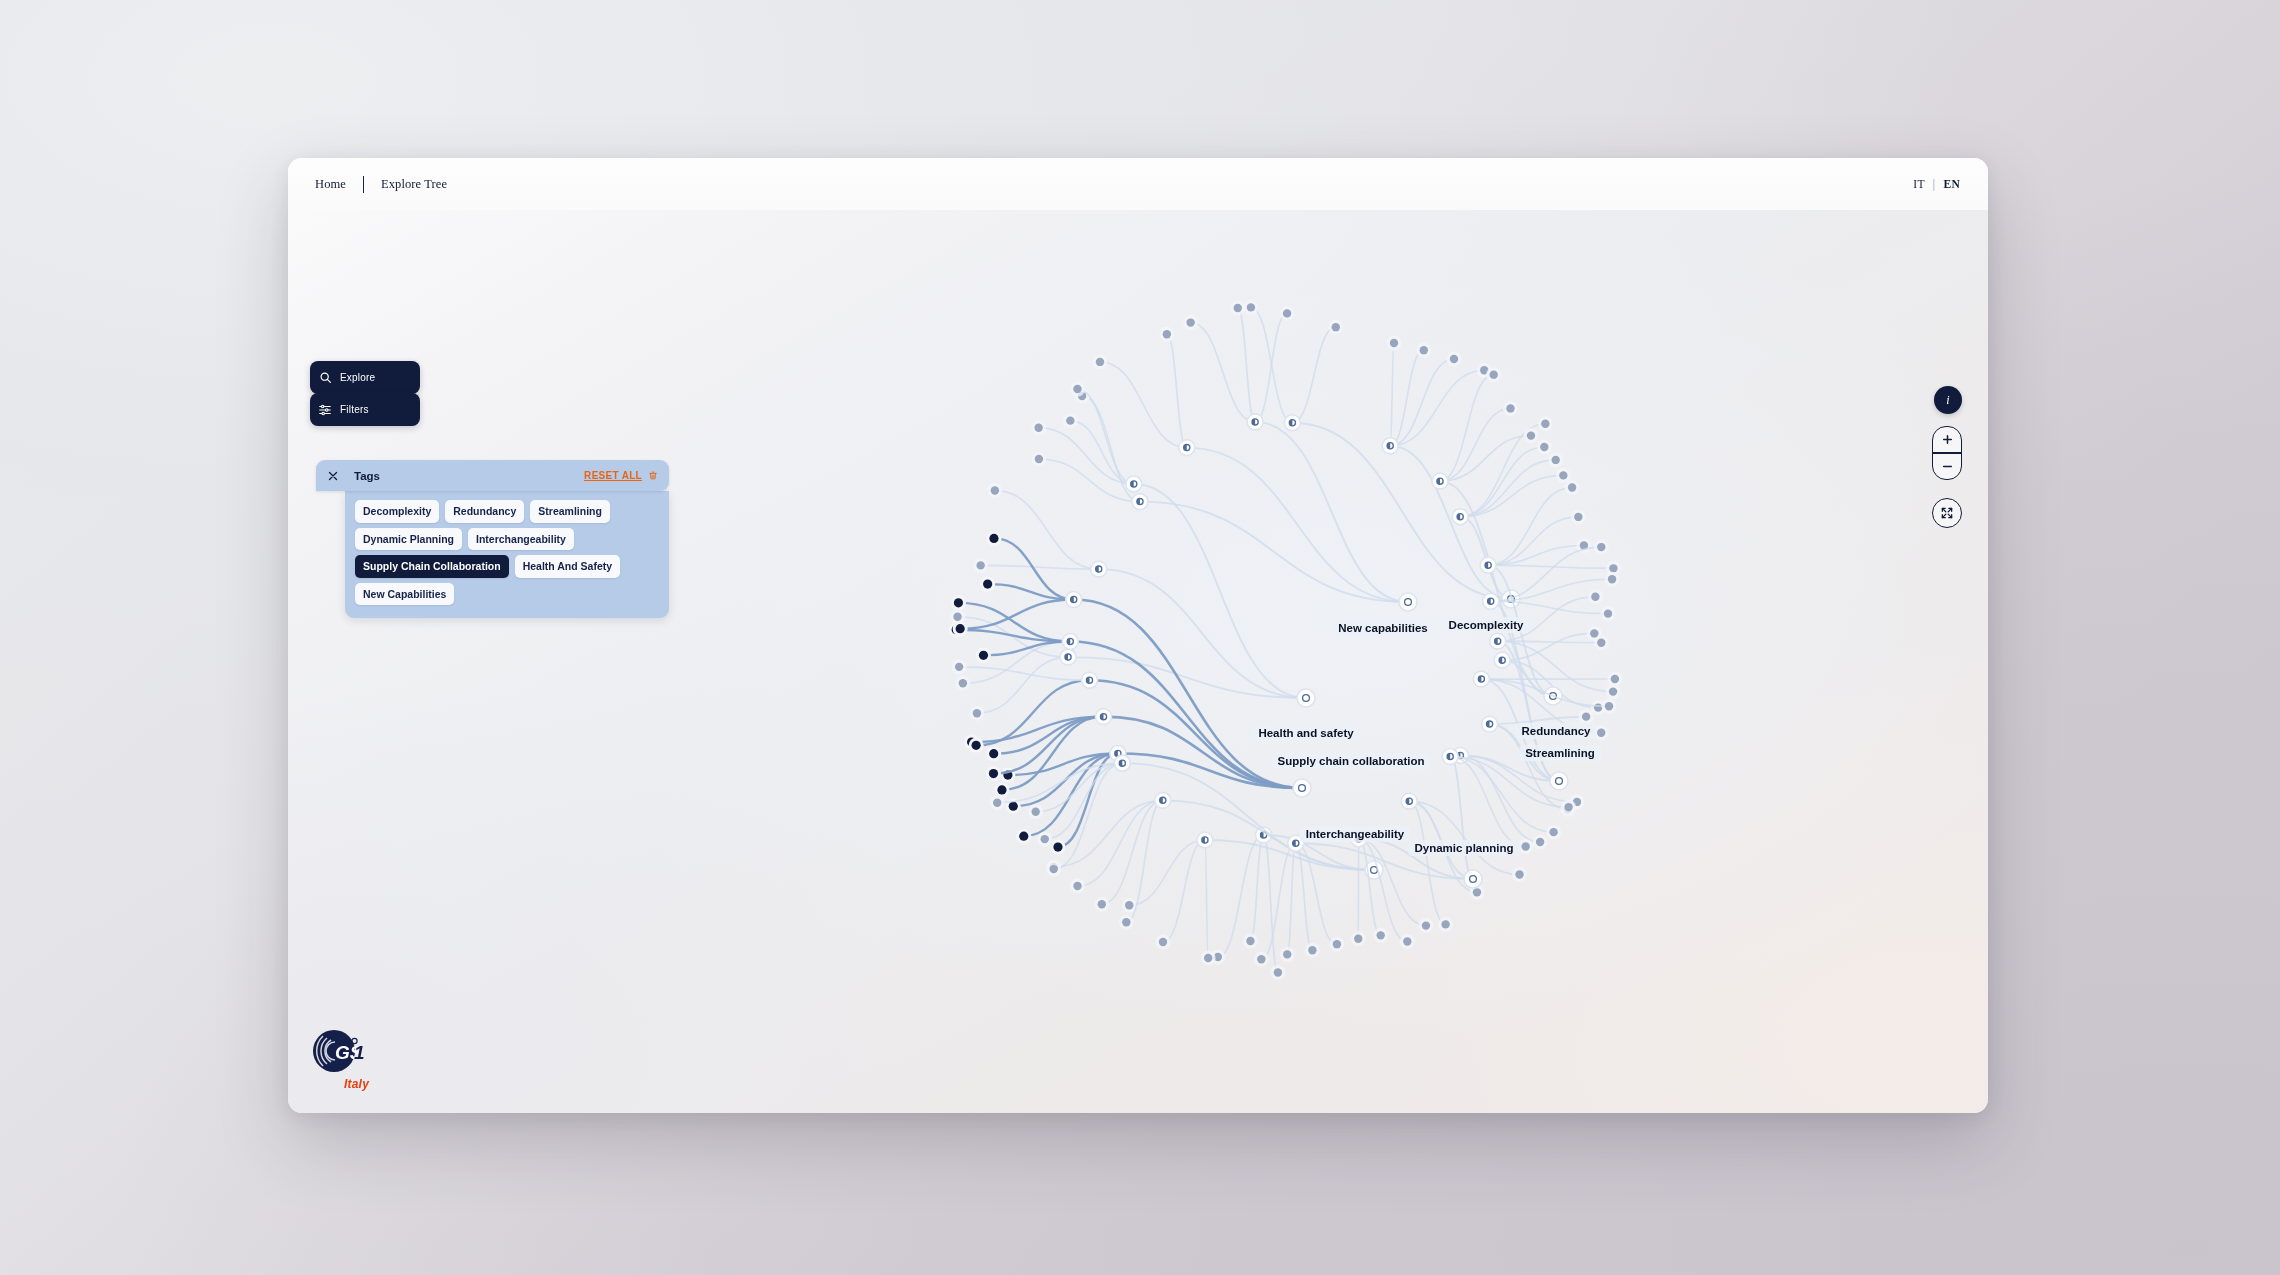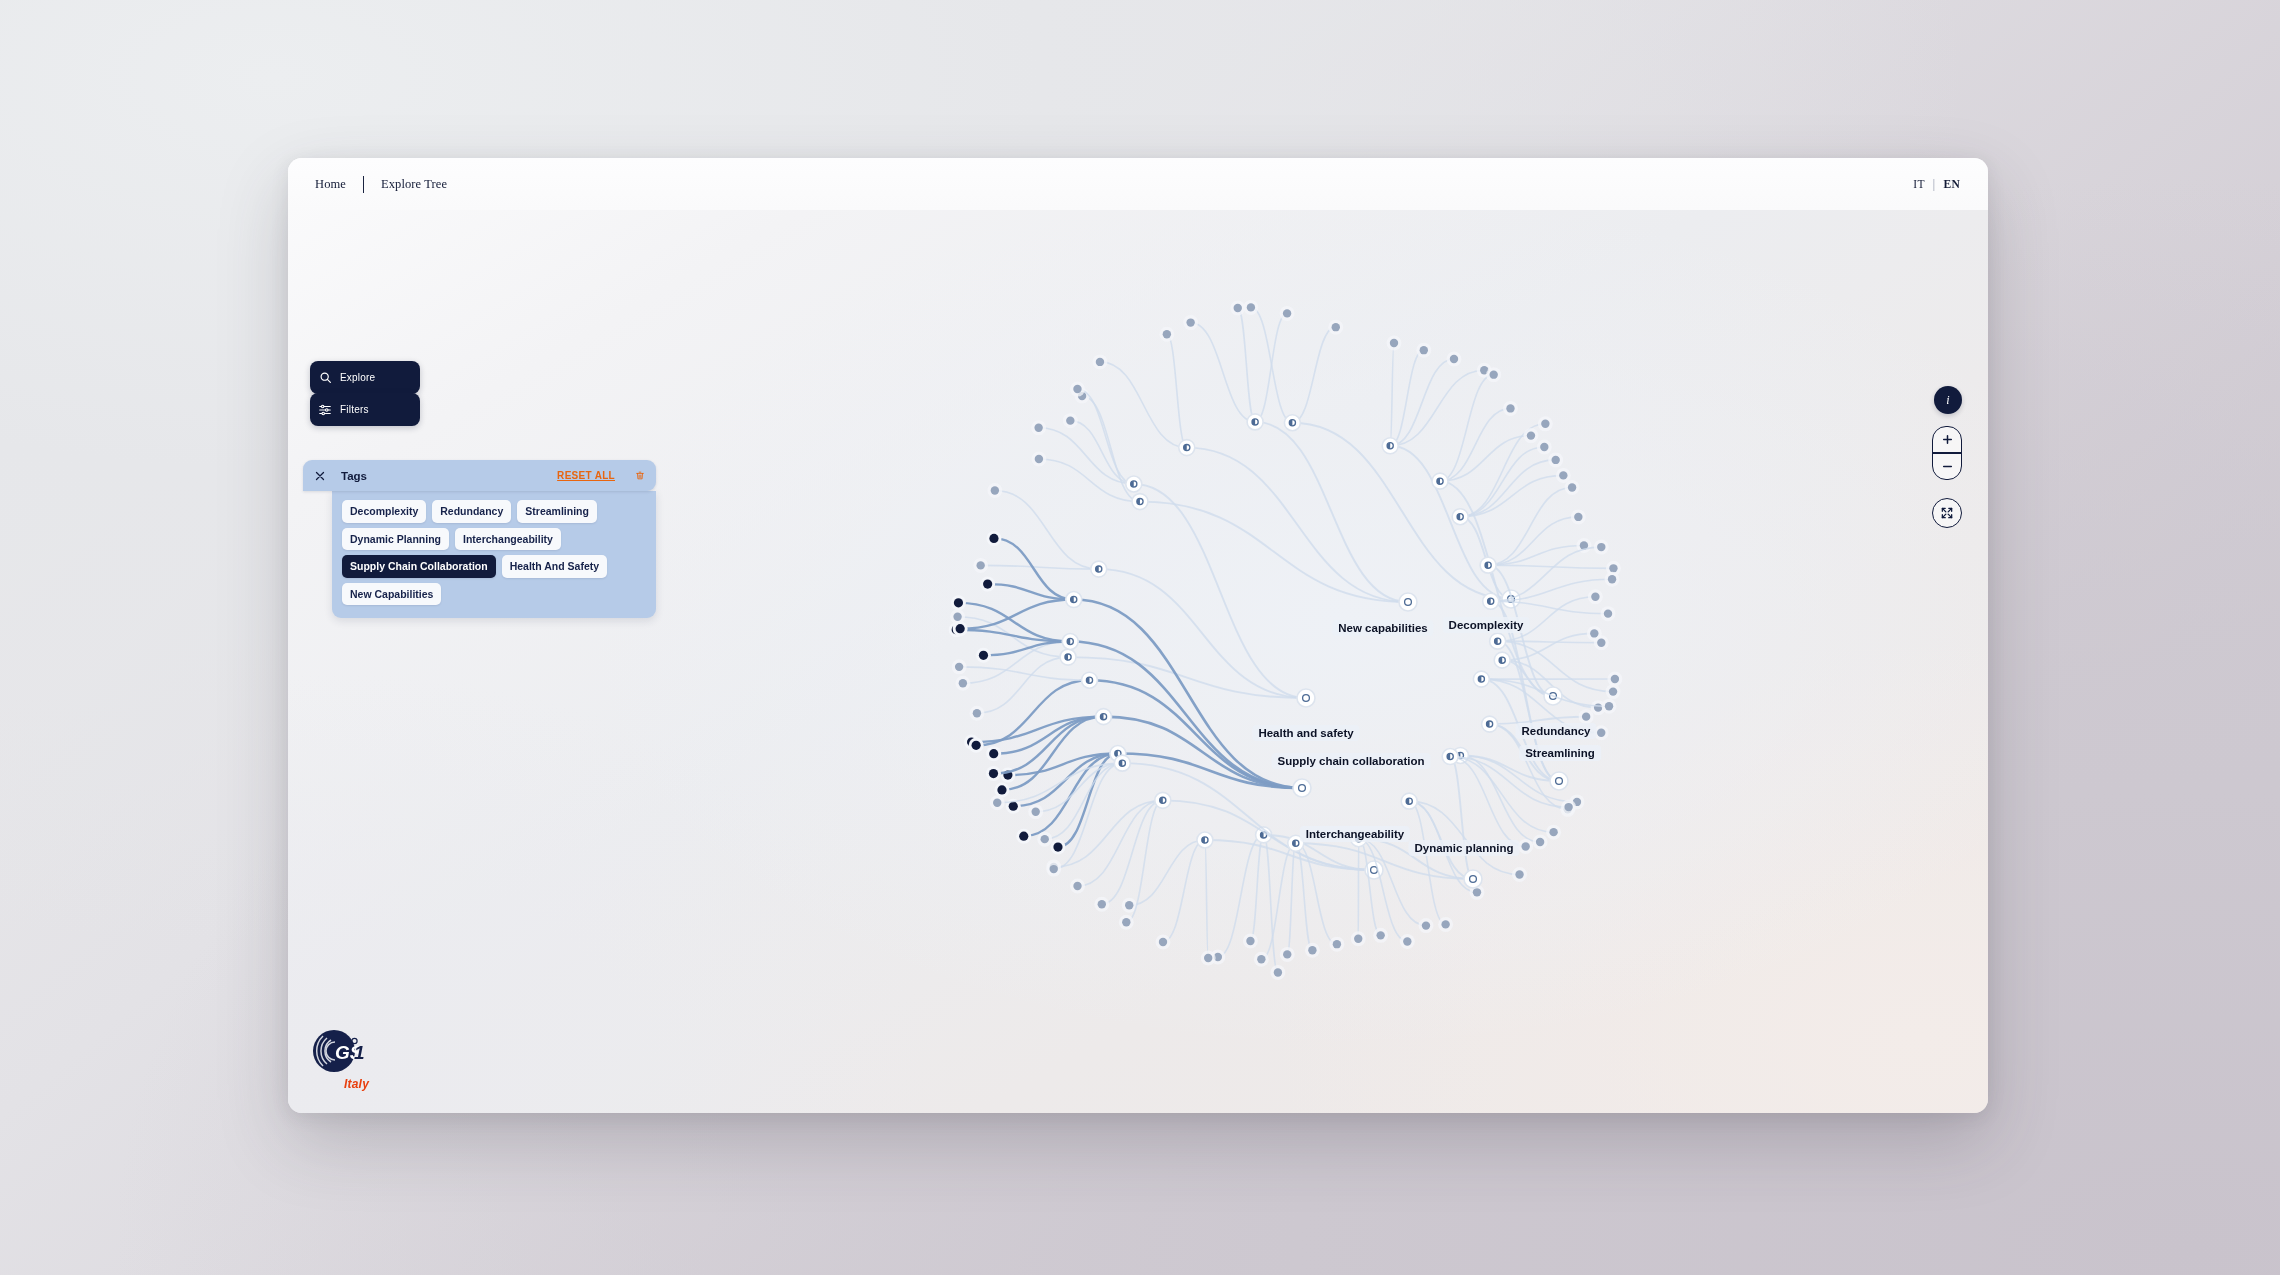--- a/index.html
+++ b/index.html
@@ -47,29 +47,29 @@
     position:absolute;left:22px;width:110px;height:33px;border-radius:8px;
     background:#111b3c;color:#fff;display:flex;align-items:center;
     box-shadow:0 2px 6px rgba(20,25,50,.22);cursor:pointer;z-index:18;
   }
   .ctrl .ic{width:30px;display:flex;justify-content:center;align-items:center;}
   .ctrl .lb{font-size:10px;letter-spacing:.2px;}
   #explore{top:203px;}
   #filters{top:235px;}
 
   
-  .tagpanel{position:absolute;left:15px;top:302px;width:353px;z-index:17;}
+  .tagpanel{position:absolute;left:28px;top:302px;width:353px;z-index:17;}
   .tp-head{
     position:relative;height:31px;border-radius:9px 9px 9px 0;
     background:#b6cbe8;display:flex;align-items:center;
     box-shadow:0 1px 3px rgba(30,40,70,.13);
   }
   .tp-x{width:34px;display:flex;justify-content:center;align-items:center;cursor:pointer;}
   .tp-title{font-size:11.5px;color:#111b3c;font-weight:bold;margin-left:4px;}
-  .tp-reset{margin-left:auto;margin-right:11px;display:flex;align-items:center;gap:20px;cursor:pointer;}
+  .tp-reset{margin-left:auto;margin-right:11px;display:flex;align-items:center;gap:6px;cursor:pointer;}
   .tp-reset .txt{font-size:10px;color:#e8650f;font-weight:bold;text-decoration:underline;letter-spacing:.3px;}
   .tp-body{
     margin-left:29px;width:324px;box-sizing:border-box;
     background:#b6cbe8;border-radius:0 0 9px 9px;padding:9px 10px 13px 10px;
     box-shadow:0 3px 8px rgba(30,40,70,.12);
   }
   .tp-rows{display:flex;flex-wrap:wrap;gap:5px 6px;}
   .tag{
     font-size:10.5px;line-height:1;padding:6px 8px;border-radius:5px;
     background:#f7f9fc;color:#16224a;font-weight:bold;white-space:nowrap;cursor:pointer;

